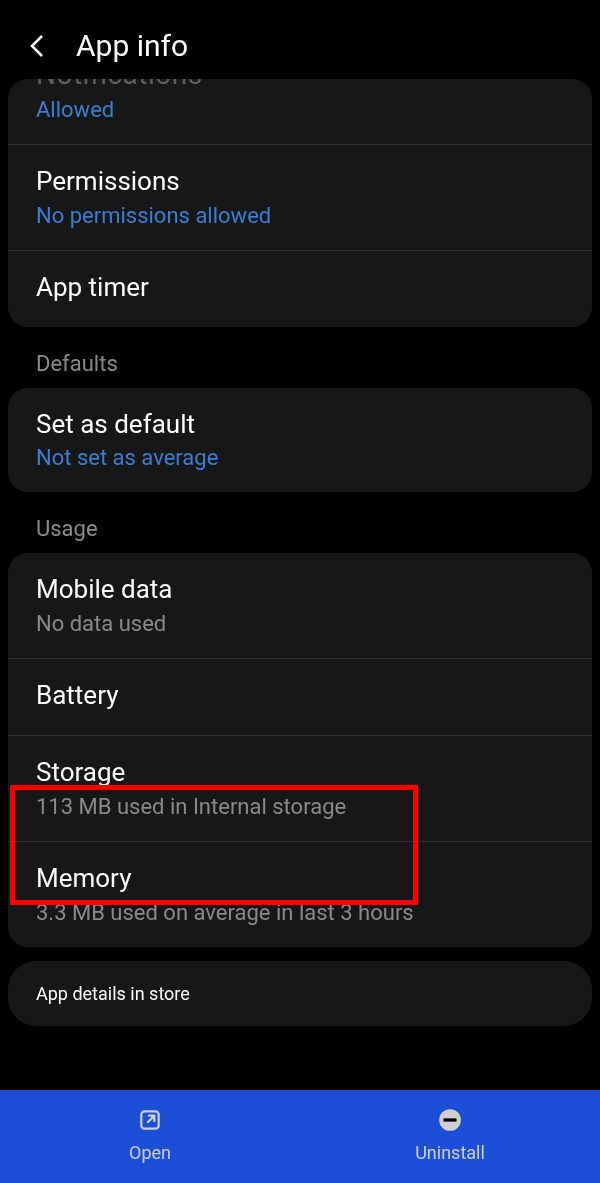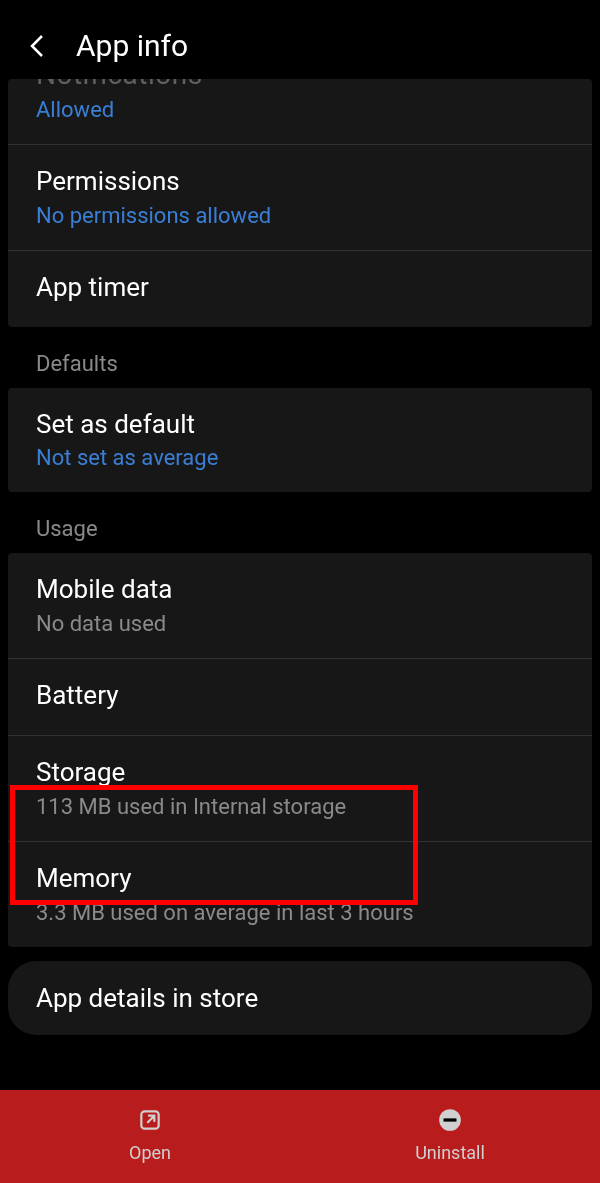--- a/index.html
+++ b/index.html
@@ -39,21 +39,21 @@
     .header-title {
       font-size: 30px;
       font-weight: 400;
       color: #fff;
     }
     .content {
       padding: 0 8px;
     }
     .card {
       background: #171717;
-      border-radius: 4px;
+      border-radius: 20px;
       overflow: hidden;
       margin-bottom: 14px;
     }
     .list-item {
       padding: 20px 28px 22px;
       border-bottom: 1px solid #323232;
     }
     .list-item:last-child {
       border-bottom: none;
     }
@@ -100,21 +100,21 @@
     }
     .bottom-nav {
       position: absolute;
       bottom: 0;
       left: 0;
       right: 0;
       display: flex;
       justify-content: space-around;
       align-items: center;
       padding: 16px 0 20px;
-      background: #b91c1c;
+      background: #1d4ed8;
     }
     .nav-item {
       display: flex;
       flex-direction: column;
       align-items: center;
       gap: 8px;
       flex: 1;
     }
     .nav-icon {
       width: 28px;
@@ -127,21 +127,21 @@
       font-size: 18px;
       color: #d0d0d0;
     }
     .app-details-card {
       background: #171717;
       border-radius: 28px;
       padding: 22px 28px;
       margin-bottom: 0;
     }
     .app-details-title {
-      font-size: 26px;
+      font-size: 18px;
       color: #fff;
     }
   </style>
 </head>
 <body>
 
 <div class="header">
   <div class="back-icon">
     <svg viewBox="0 0 20 28">
         <polyline points="14,4 4,14 14,24"></polyline>

